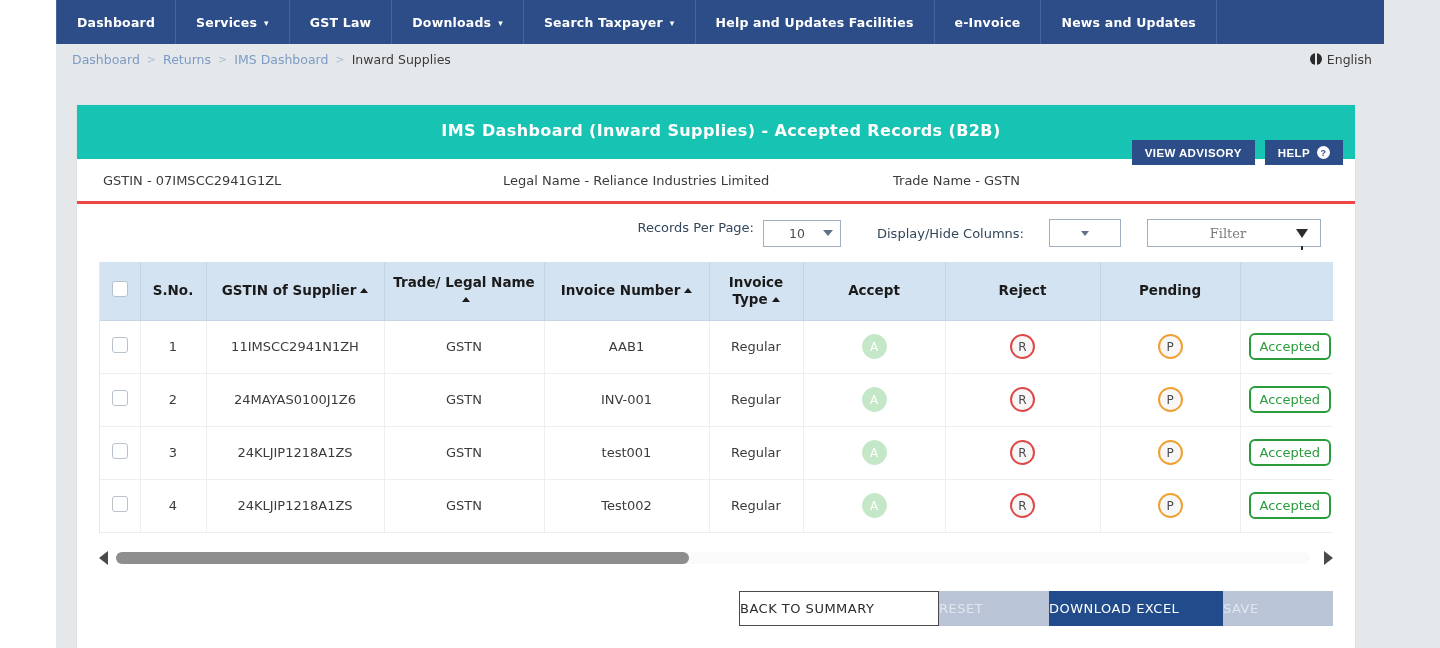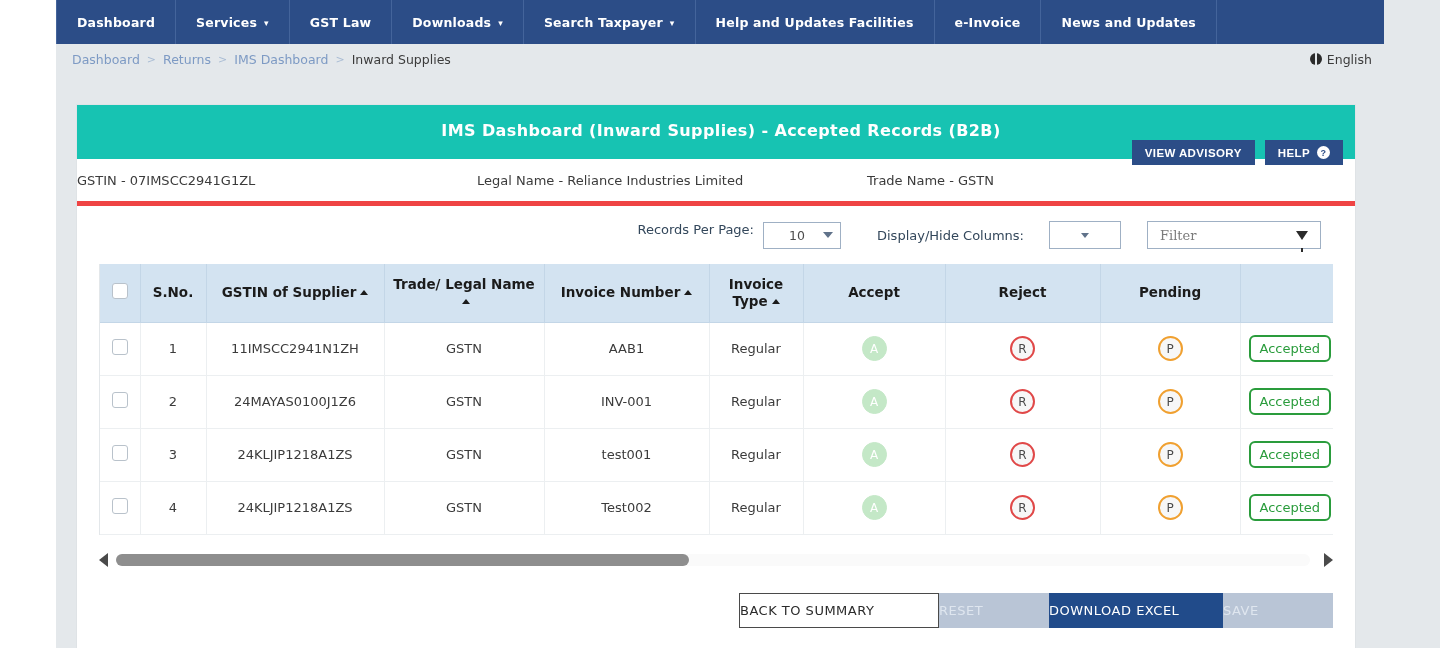--- a/index.html
+++ b/index.html
@@ -135,25 +135,26 @@
   .qmark {
     width: 13px; height: 13px; border-radius: 50%;
     background: #ffffff; color: #2c4d87;
     font-size: 9px; font-weight: bold;
     display: inline-flex; align-items: center; justify-content: center;
   }
 
   
   .inforow {
     height: 42px;
-    border-bottom: 5px solid #ef4444;
+    border-bottom: 3px solid #ef4444;
     display: flex;
     align-items: center;
     font-size: 13px;
     color: #3b3b3b;
+    padding-left: 26px;
   }
   .info-gstin { width: 400px; }
   .info-legal { width: 390px; }
 
   
   .controls {
     height: 58px;
     display: flex;
     align-items: center;
     padding-right: 34px;
@@ -216,20 +217,21 @@
     transform: rotate(45deg);
   }
   .filter-box {
     margin-left: 26px;
     width: 174px; height: 28px;
     border: 1px solid #9fb0c4; background: #fff;
     display: flex; align-items: center;
     padding: 0 12px;
     box-sizing: border-box;
     cursor: pointer;
+    text-align: center;
   }
   .filter-ph {
     font-size: 13px; color: #7b7b7b; flex: 1;
     font-family: "DejaVu Serif", "Liberation Serif", serif;
   }
   .funnel {
     width: 0; height: 0;
     border-left: 6px solid transparent;
     border-right: 6px solid transparent;
     border-top: 9px solid #2b2b2b;

